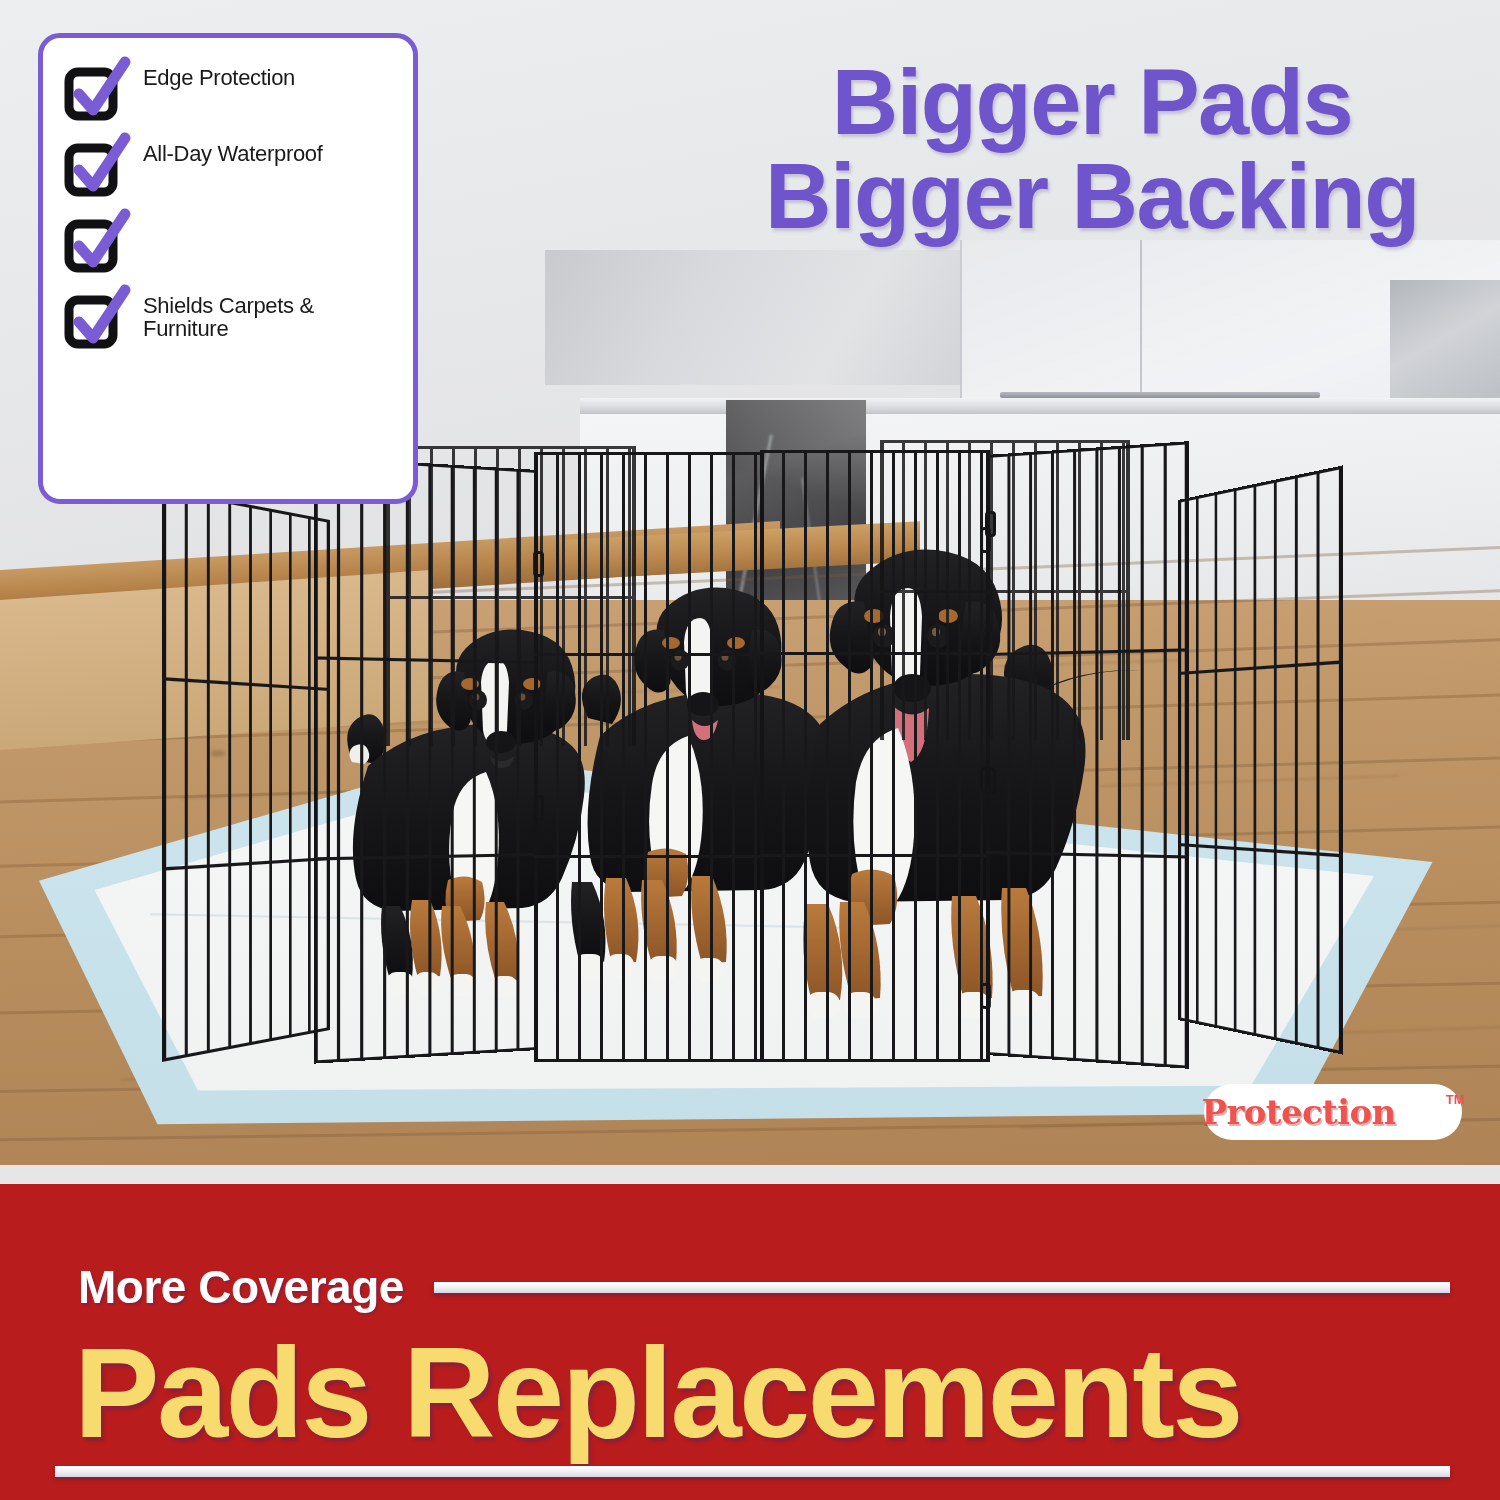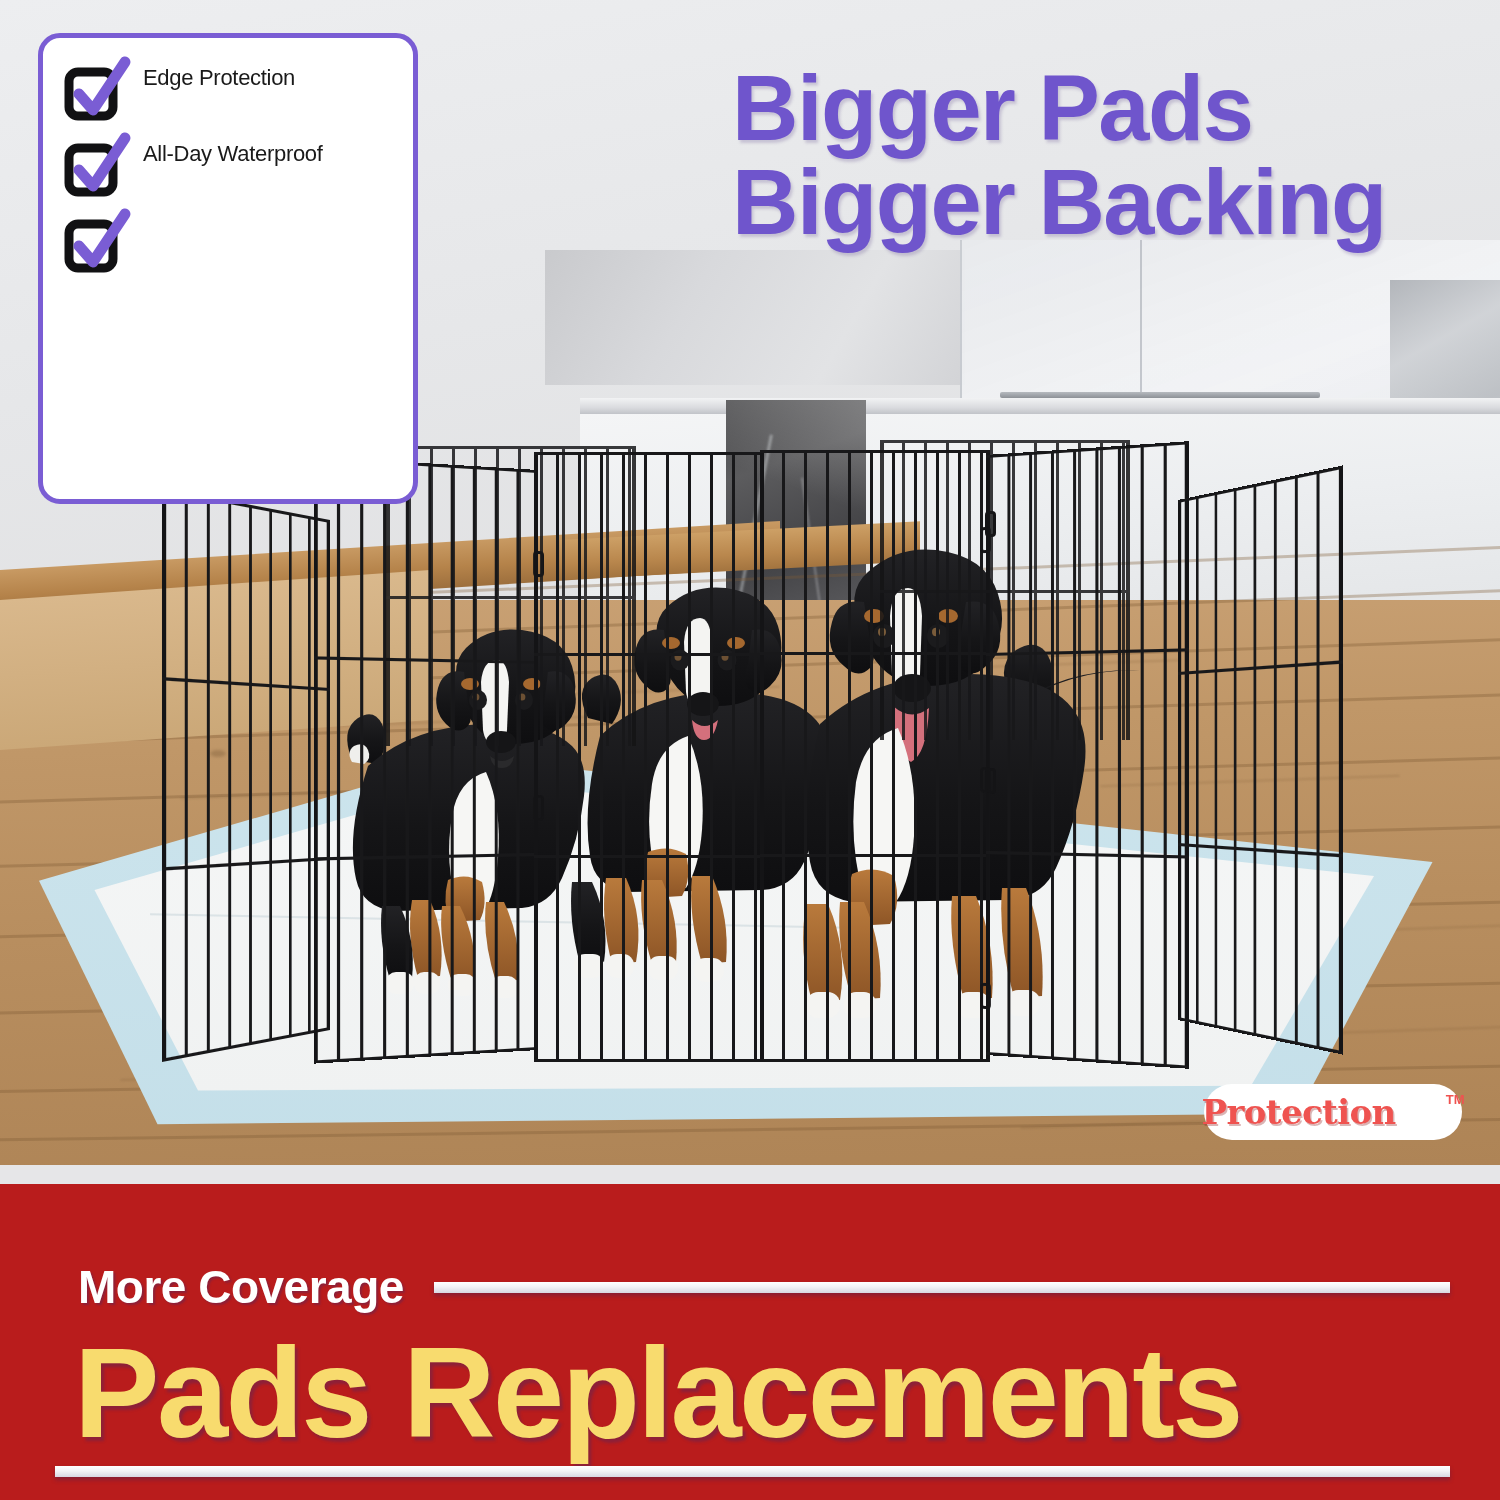--- a/index.html
+++ b/index.html
@@ -157,22 +157,22 @@
   .feature-row{ display:flex; align-items:flex-start; gap:14px; }
   .chk{ position:relative; width:64px; height:60px; flex:0 0 64px; margin-top:2px; }
   .chk svg{ position:absolute; left:0; top:-8px; width:64px; height:68px; overflow:visible; }
   .feature-label{
     font-size:22px; line-height:1.06; color:#1a1a1a; font-weight:400;
     letter-spacing:-.3px; padding-top:2px;
   }
 
   
   #headline{
-    position:absolute; right:48px; top:62px; width:720px;
-    text-align:left;
+    position:absolute; right:48px; top:56px; width:720px;
+    text-align:center;
   }
   #headline .hl{
     display:block;
     font-size:92px; line-height:1.02; font-weight:700; color:#6f55cc;
     letter-spacing:-1.5px;
     text-shadow:2px 3px 3px rgba(110,95,150,.28);
   }
 
   
   #logo{
@@ -485,20 +485,29 @@
 
   <div class="feature-row">
     <span class="chk">
       <svg viewBox="0 0 64 68">
         <rect x="4" y="14" width="44" height="44" rx="9" fill="none" stroke="#111113" stroke-width="9"></rect>
         <path d="M14 36 L28 52 L60 4" fill="none" stroke="#7a5dd4" stroke-width="11" stroke-linecap="round" stroke-linejoin="round"></path>
       </svg>
     </span>
   </div>
 
+  <div class="feature-row">
+    <span class="chk">
+      <svg viewBox="0 0 64 68">
+        <rect x="4" y="14" width="44" height="44" rx="9" fill="none" stroke="#111113" stroke-width="9"></rect>
+        <path d="M14 36 L28 52 L60 4" fill="none" stroke="#7a5dd4" stroke-width="11" stroke-linecap="round" stroke-linejoin="round"></path>
+      </svg>
+    </span>
+    <span class="feature-label">Shields Carpets &amp; Furniture</span>
+  </div>
 </div>
 
 <div id="headline">
   <span class="hl">Bigger Pads</span>
   <span class="hl">Bigger Backing</span>
 </div>
 
 <div id="logo">
   <span class="brand">Protection</span>
   <span class="tm">TM</span>

